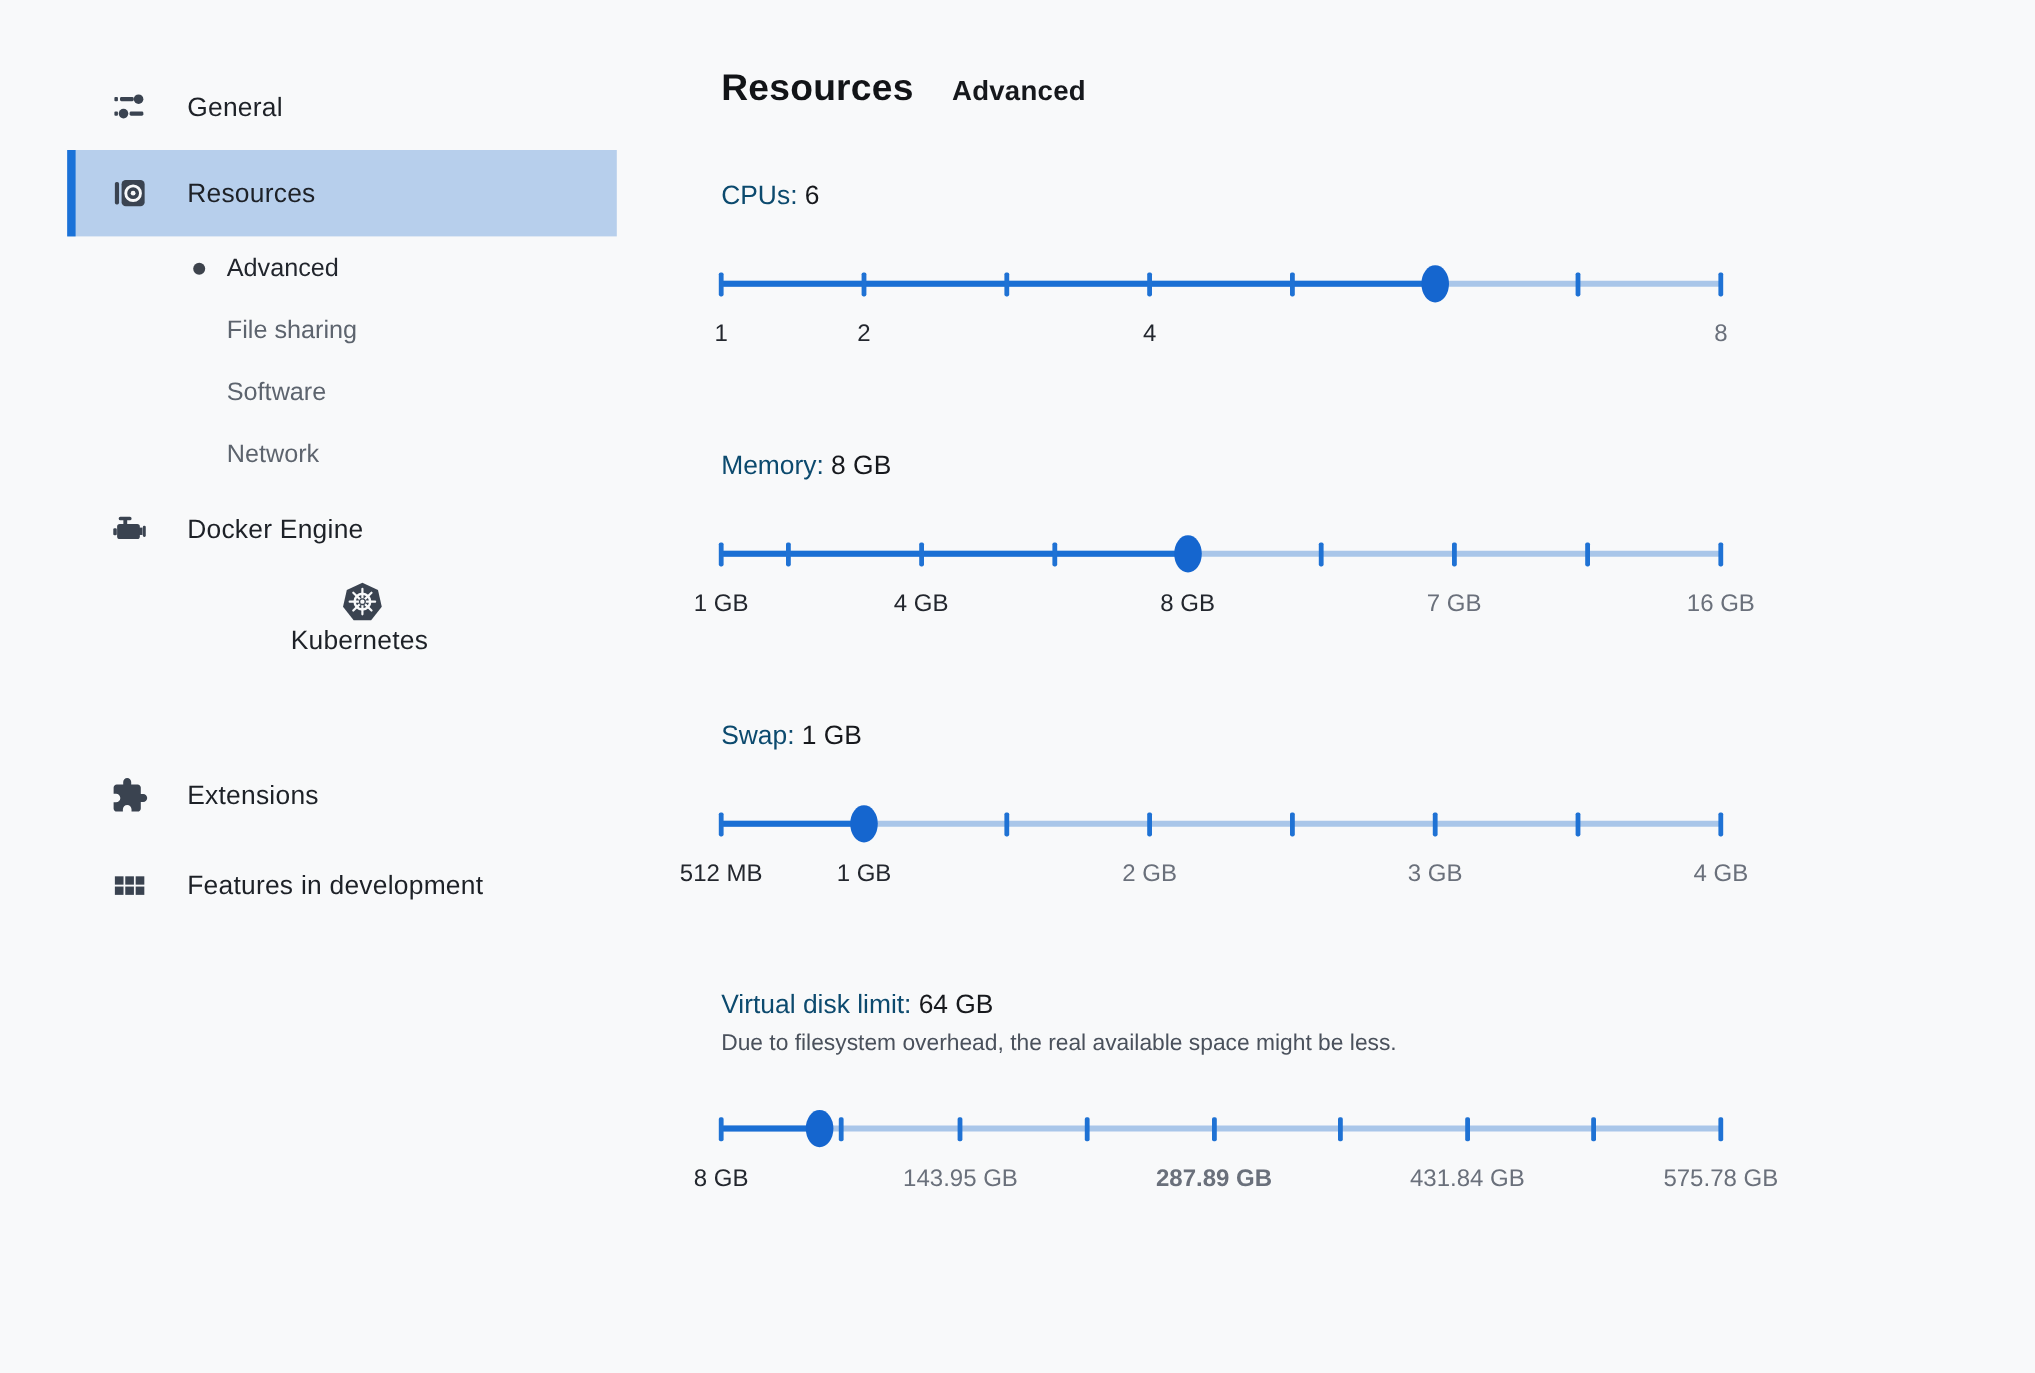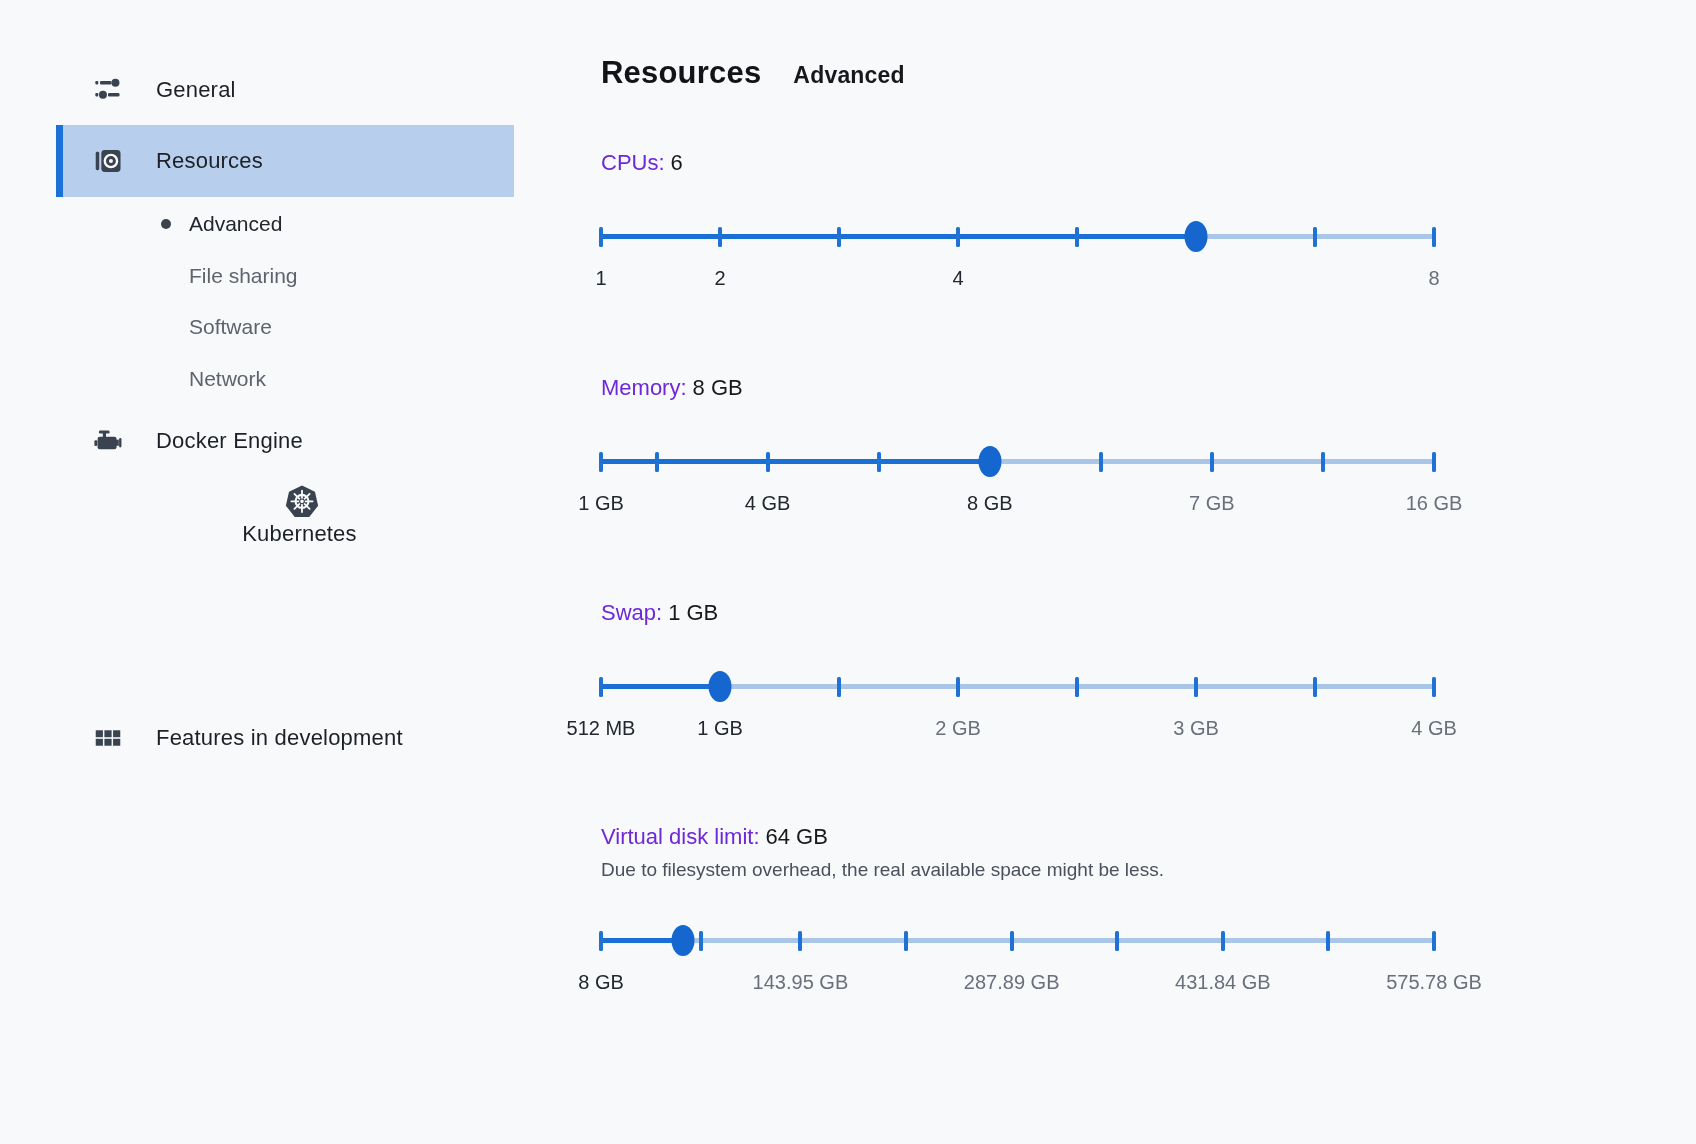--- a/index.html
+++ b/index.html
@@ -45,21 +45,21 @@
     border-radius:50%;background:#3d434c;
   }
 
   
   #content{position:absolute;left:601px;top:0;width:1000px;height:100%;}
   .header{position:absolute;left:0;top:55px;display:flex;align-items:baseline;gap:32px;}
   .header h1{margin:0;font-size:31px;font-weight:bold;color:#121417;letter-spacing:.2px;}
   .header h2{margin:0;font-size:23px;font-weight:bold;color:#16181c;letter-spacing:.2px;}
 
   .s-label{position:absolute;left:0;white-space:nowrap;font-size:22px;}
-  .s-label .lab{color:#6d28d9;}
+  .s-label .lab{color:#0c4a6e;}
   .s-label .val{color:#17191d;margin-left:6px;}
   .s-note{position:absolute;left:0;font-size:19px;color:#4a515c;white-space:nowrap;}
 
   .slider{position:absolute;left:0;width:833px;height:40px;cursor:pointer;}
   .track-bg{position:absolute;left:0;right:0;top:17px;height:5px;background:#a9c6e9;border-radius:2px;}
   .track-fill{position:absolute;left:0;top:17px;height:5px;background:#1a6fd4;border-radius:2px;}
   .tick{position:absolute;top:10px;width:4px;height:20px;background:#1f72d4;border-radius:1.5px;transform:translateX(-50%);}
   .thumb{
     position:absolute;top:4px;width:23px;height:31px;background:#1566cf;border-radius:50%;
     transform:translateX(-50%);cursor:grab;z-index:3;
@@ -140,20 +140,28 @@
               <line x1="12" y1="11.6" x2="7.2" y2="16.3"></line>
               <line x1="12" y1="11.6" x2="5.3" y2="11.6"></line>
               <line x1="12" y1="11.6" x2="7.2" y2="6.9"></line>
             </g>
             <circle cx="12" cy="11.6" r="4.1" fill="none" stroke="#f8f9fa" stroke-width="1.3"></circle>
             <circle cx="12" cy="11.6" r="1.5" fill="#f8f9fa" stroke="#3a4350" stroke-width="0.7"></circle>
           </svg>
         </span>
         <span class="lbl">Kubernetes</span>
       </div>
+      <div class="side-item icon-puzzle-icon" style="top: 637px;">
+        <span class="iconbox">
+          <svg viewBox="0 0 24 24" fill="#3a4350">
+            <path d="M20.5 11H19V7c0-1.1-.9-2-2-2h-4V3.5C13 2.12 11.88 1 10.5 1S8 2.12 8 3.5V5H4c-1.1 0-1.99.9-1.99 2v3.8H3.5c1.49 0 2.7 1.21 2.7 2.7s-1.21 2.7-2.7 2.7H2V20c0 1.1.9 2 2 2h3.8v-1.5c0-1.49 1.21-2.7 2.7-2.7 1.49 0 2.7 1.21 2.7 2.7V22H17c1.1 0 2-.9 2-2v-4h1.5c1.38 0 2.5-1.12 2.5-2.5S21.88 11 20.5 11z"></path>
+          </svg>
+        </span>
+        <span class="lbl">Extensions</span>
+      </div>
       <div class="side-item icon-grid-icon" style="top: 712px;">
         <span class="iconbox">
           <svg viewBox="0 0 24 24" fill="#3a4350">
             <rect x="2.8" y="6.2" width="5.4" height="5.2"></rect>
             <rect x="9.3" y="6.2" width="5.4" height="5.2"></rect>
             <rect x="15.8" y="6.2" width="5.4" height="5.2"></rect>
             <rect x="2.8" y="12.6" width="5.4" height="5.2"></rect>
             <rect x="9.3" y="12.6" width="5.4" height="5.2"></rect>
             <rect x="15.8" y="12.6" width="5.4" height="5.2"></rect>
           </svg>
@@ -242,19 +250,19 @@
           <div class="tick" style="left: 49.3%;"></div>
           <div class="tick" style="left: 61.97%;"></div>
           <div class="tick" style="left: 74.65%;"></div>
           <div class="tick" style="left: 87.32%;"></div>
           <div class="tick" style="left: 100%;"></div>
           <div class="thumb" style="left: 9.86%;"></div>
         </div>
         <div class="s-ticklabels" style="top: 971px;">
           <span class="dark" style="left: 0%;">8 GB</span>
           <span class="gray" style="left: 23.94%;">143.95 GB</span>
-          <span class="gray" style="left: 49.3%;">287.89 GB</span>
+          <span class="gray" style="left: 49.3%; font-weight: bold;">287.89 GB</span>
           <span class="gray" style="left: 74.65%;">431.84 GB</span>
           <span class="gray" style="left: 100%;">575.78 GB</span>
         </div>
       </div>
   </main>
 </div>
 
 </body></html>

